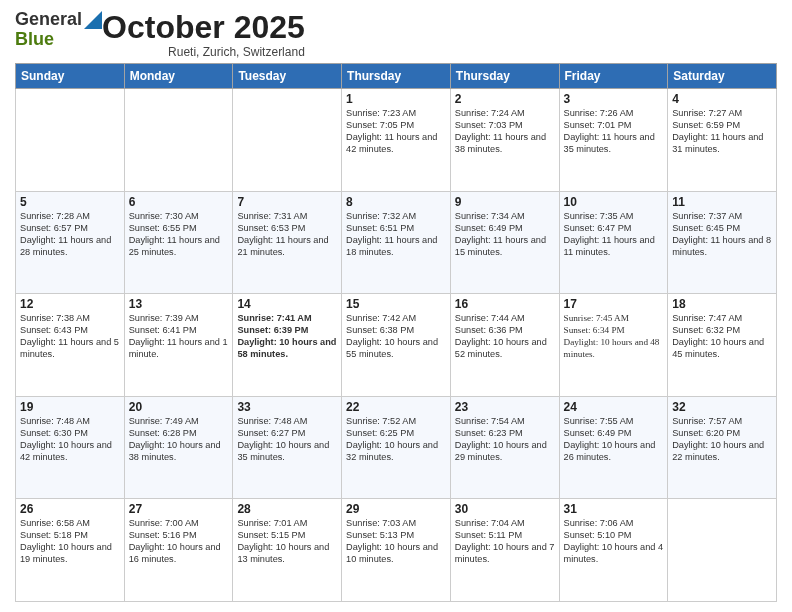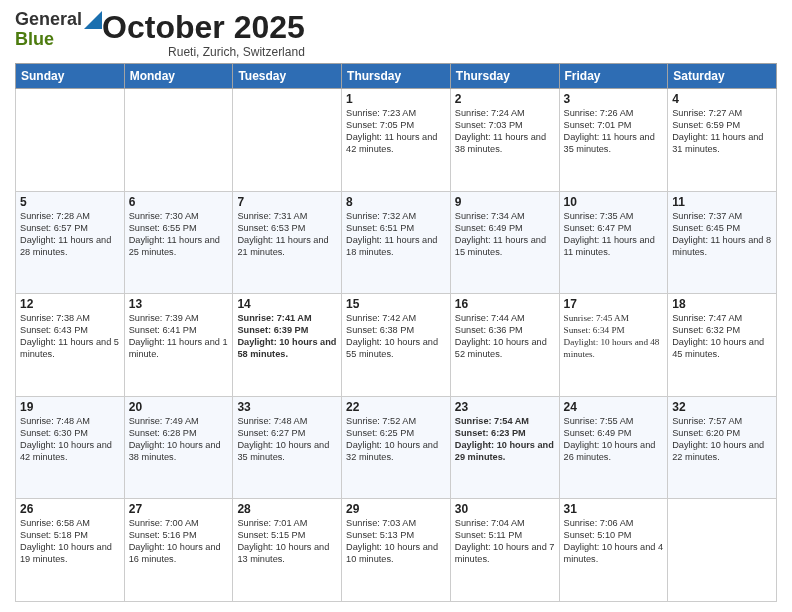--- a/index.html
+++ b/index.html
@@ -268,21 +268,21 @@
 Daylight: 10 hours and 35 minutes.</div>
           </td>
           <td>
             <span class="day-num">22</span>
             <div class="cell-text" style="white-space: pre-line;">Sunrise: 7:52 AM
 Sunset: 6:25 PM
 Daylight: 10 hours and 32 minutes.</div>
           </td>
           <td>
             <span class="day-num">23</span>
-            <div class="cell-text" style="white-space: pre-line; font-weight: bold;">Sunrise: 7:54 AM
+            <div class="cell-text" style="white-space: pre-line;">Sunrise: 7:54 AM
 Sunset: 6:23 PM
 Daylight: 10 hours and 29 minutes.</div>
           </td>
           <td>
             <span class="day-num">24</span>
             <div class="cell-text" style="white-space: pre-line;">Sunrise: 7:55 AM
 Sunset: 6:49 PM
 Daylight: 10 hours and 26 minutes.</div>
           </td>
           <td>

